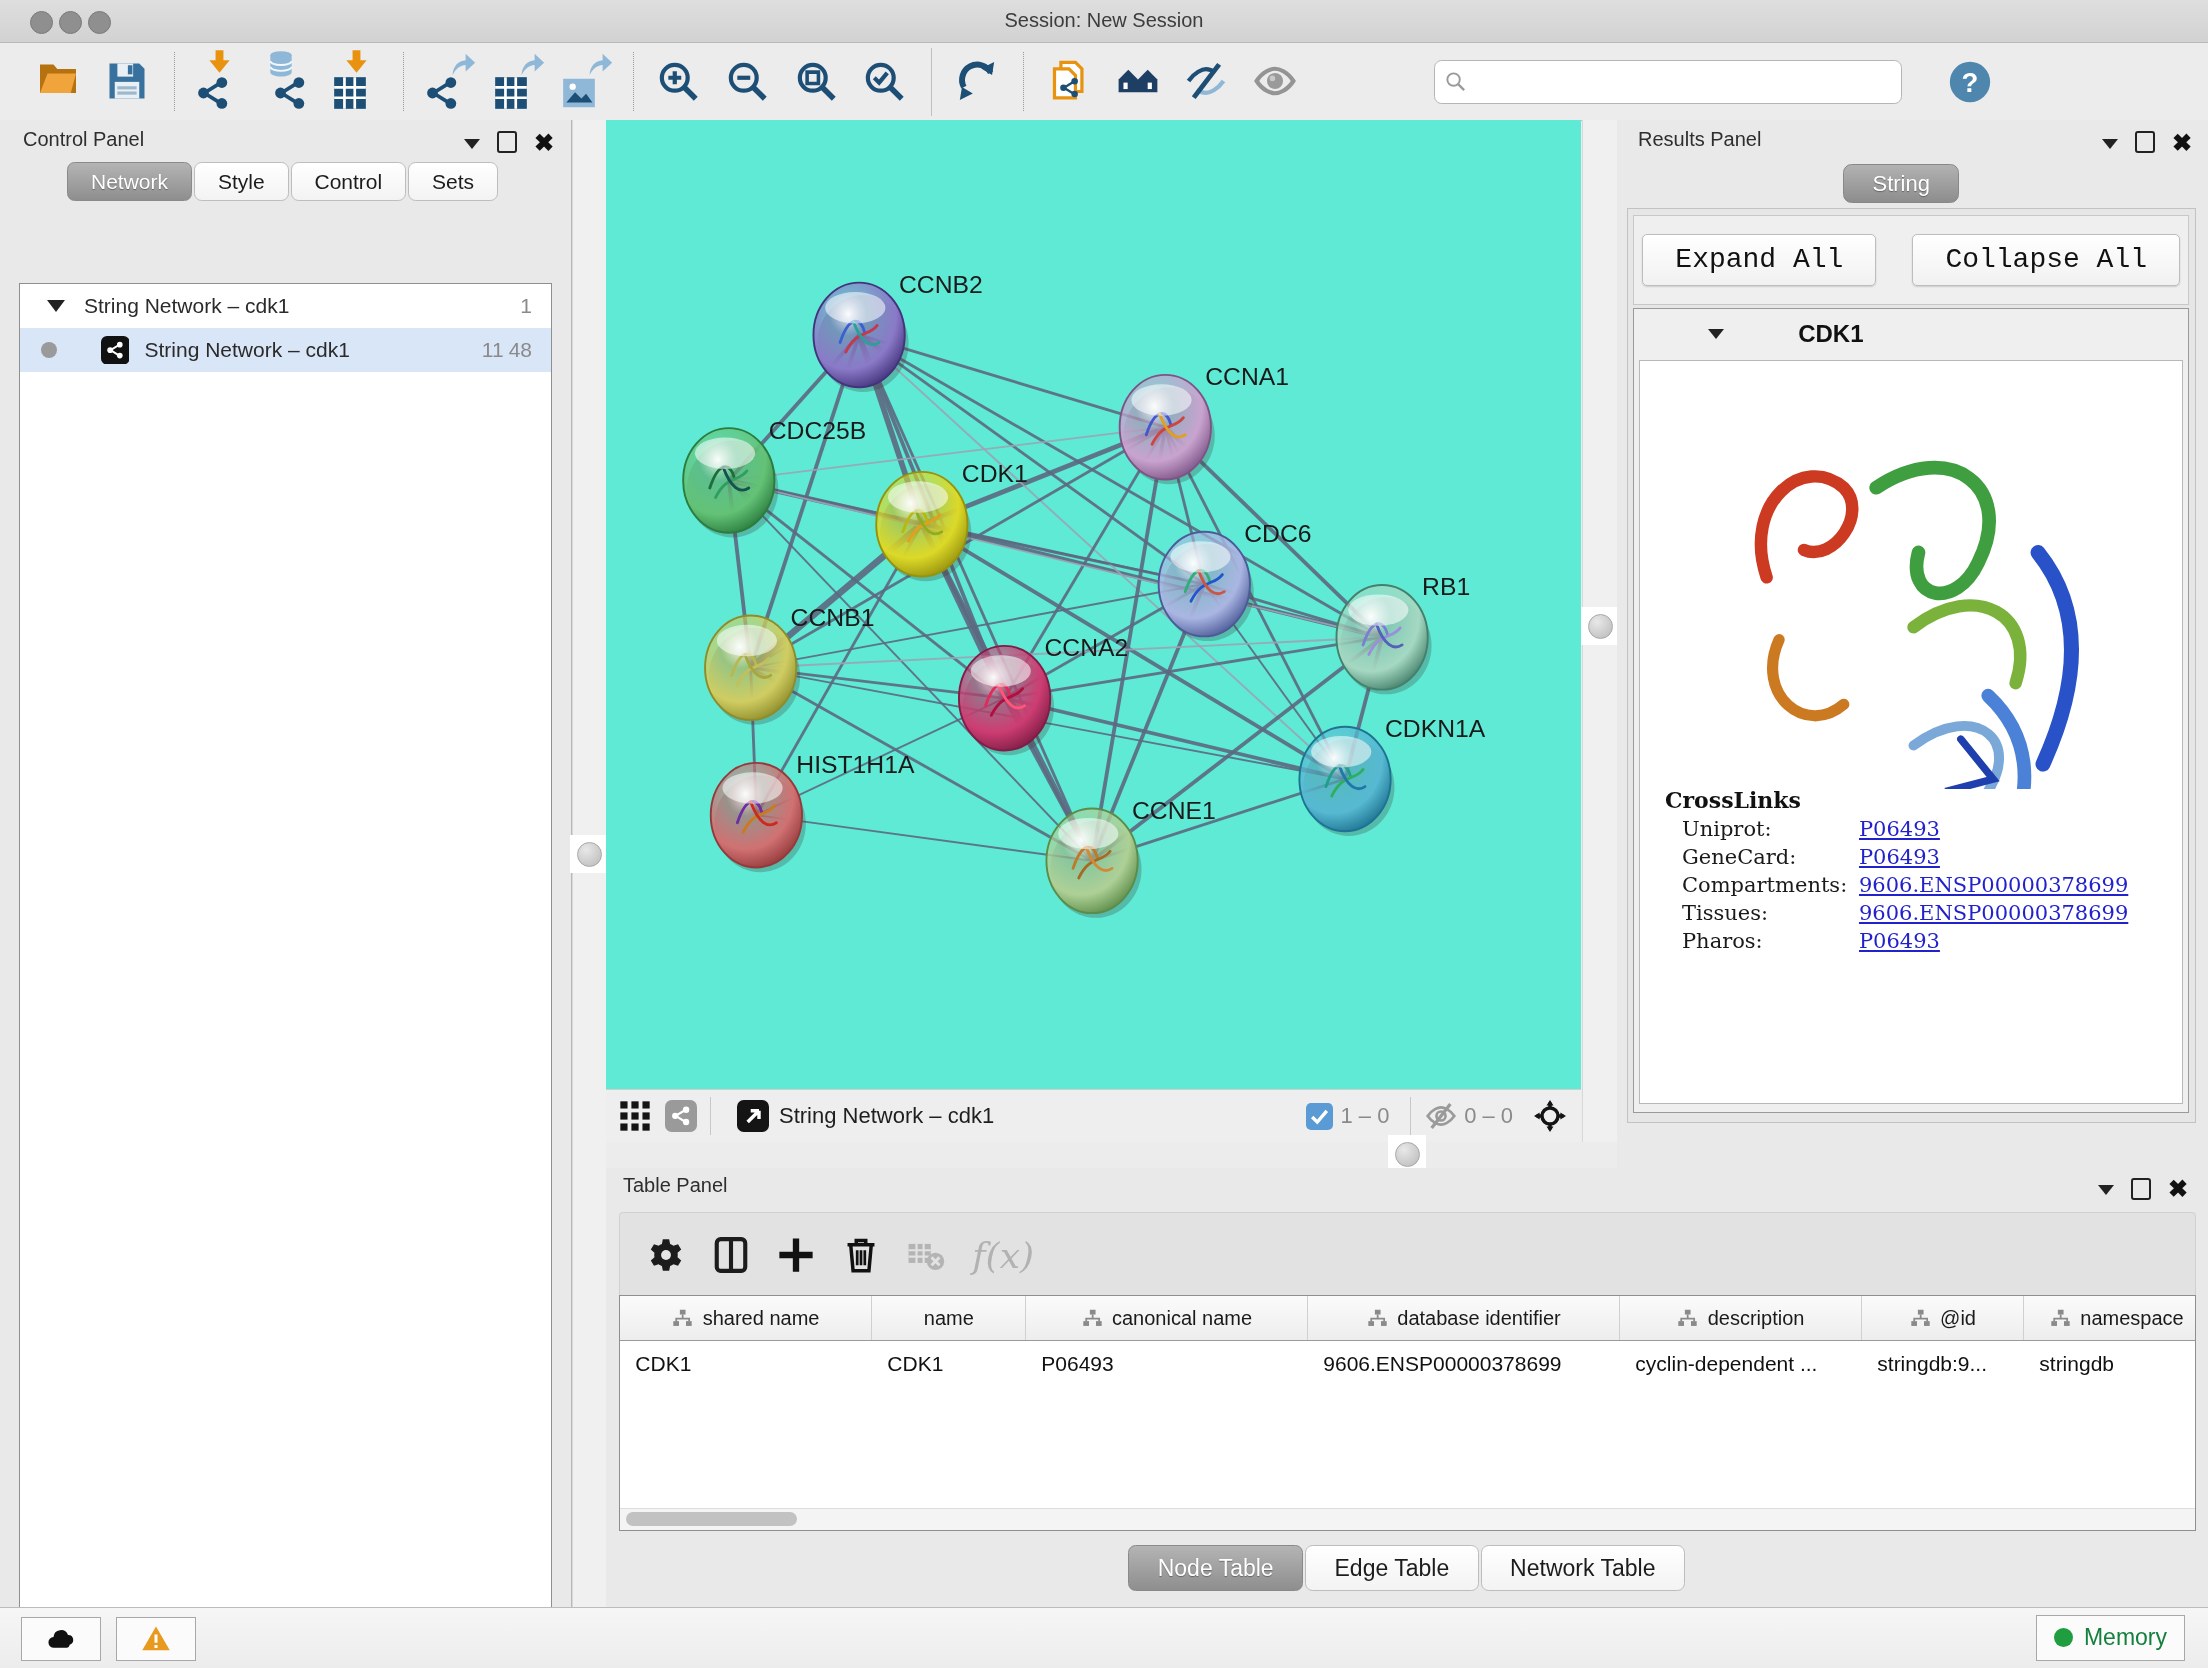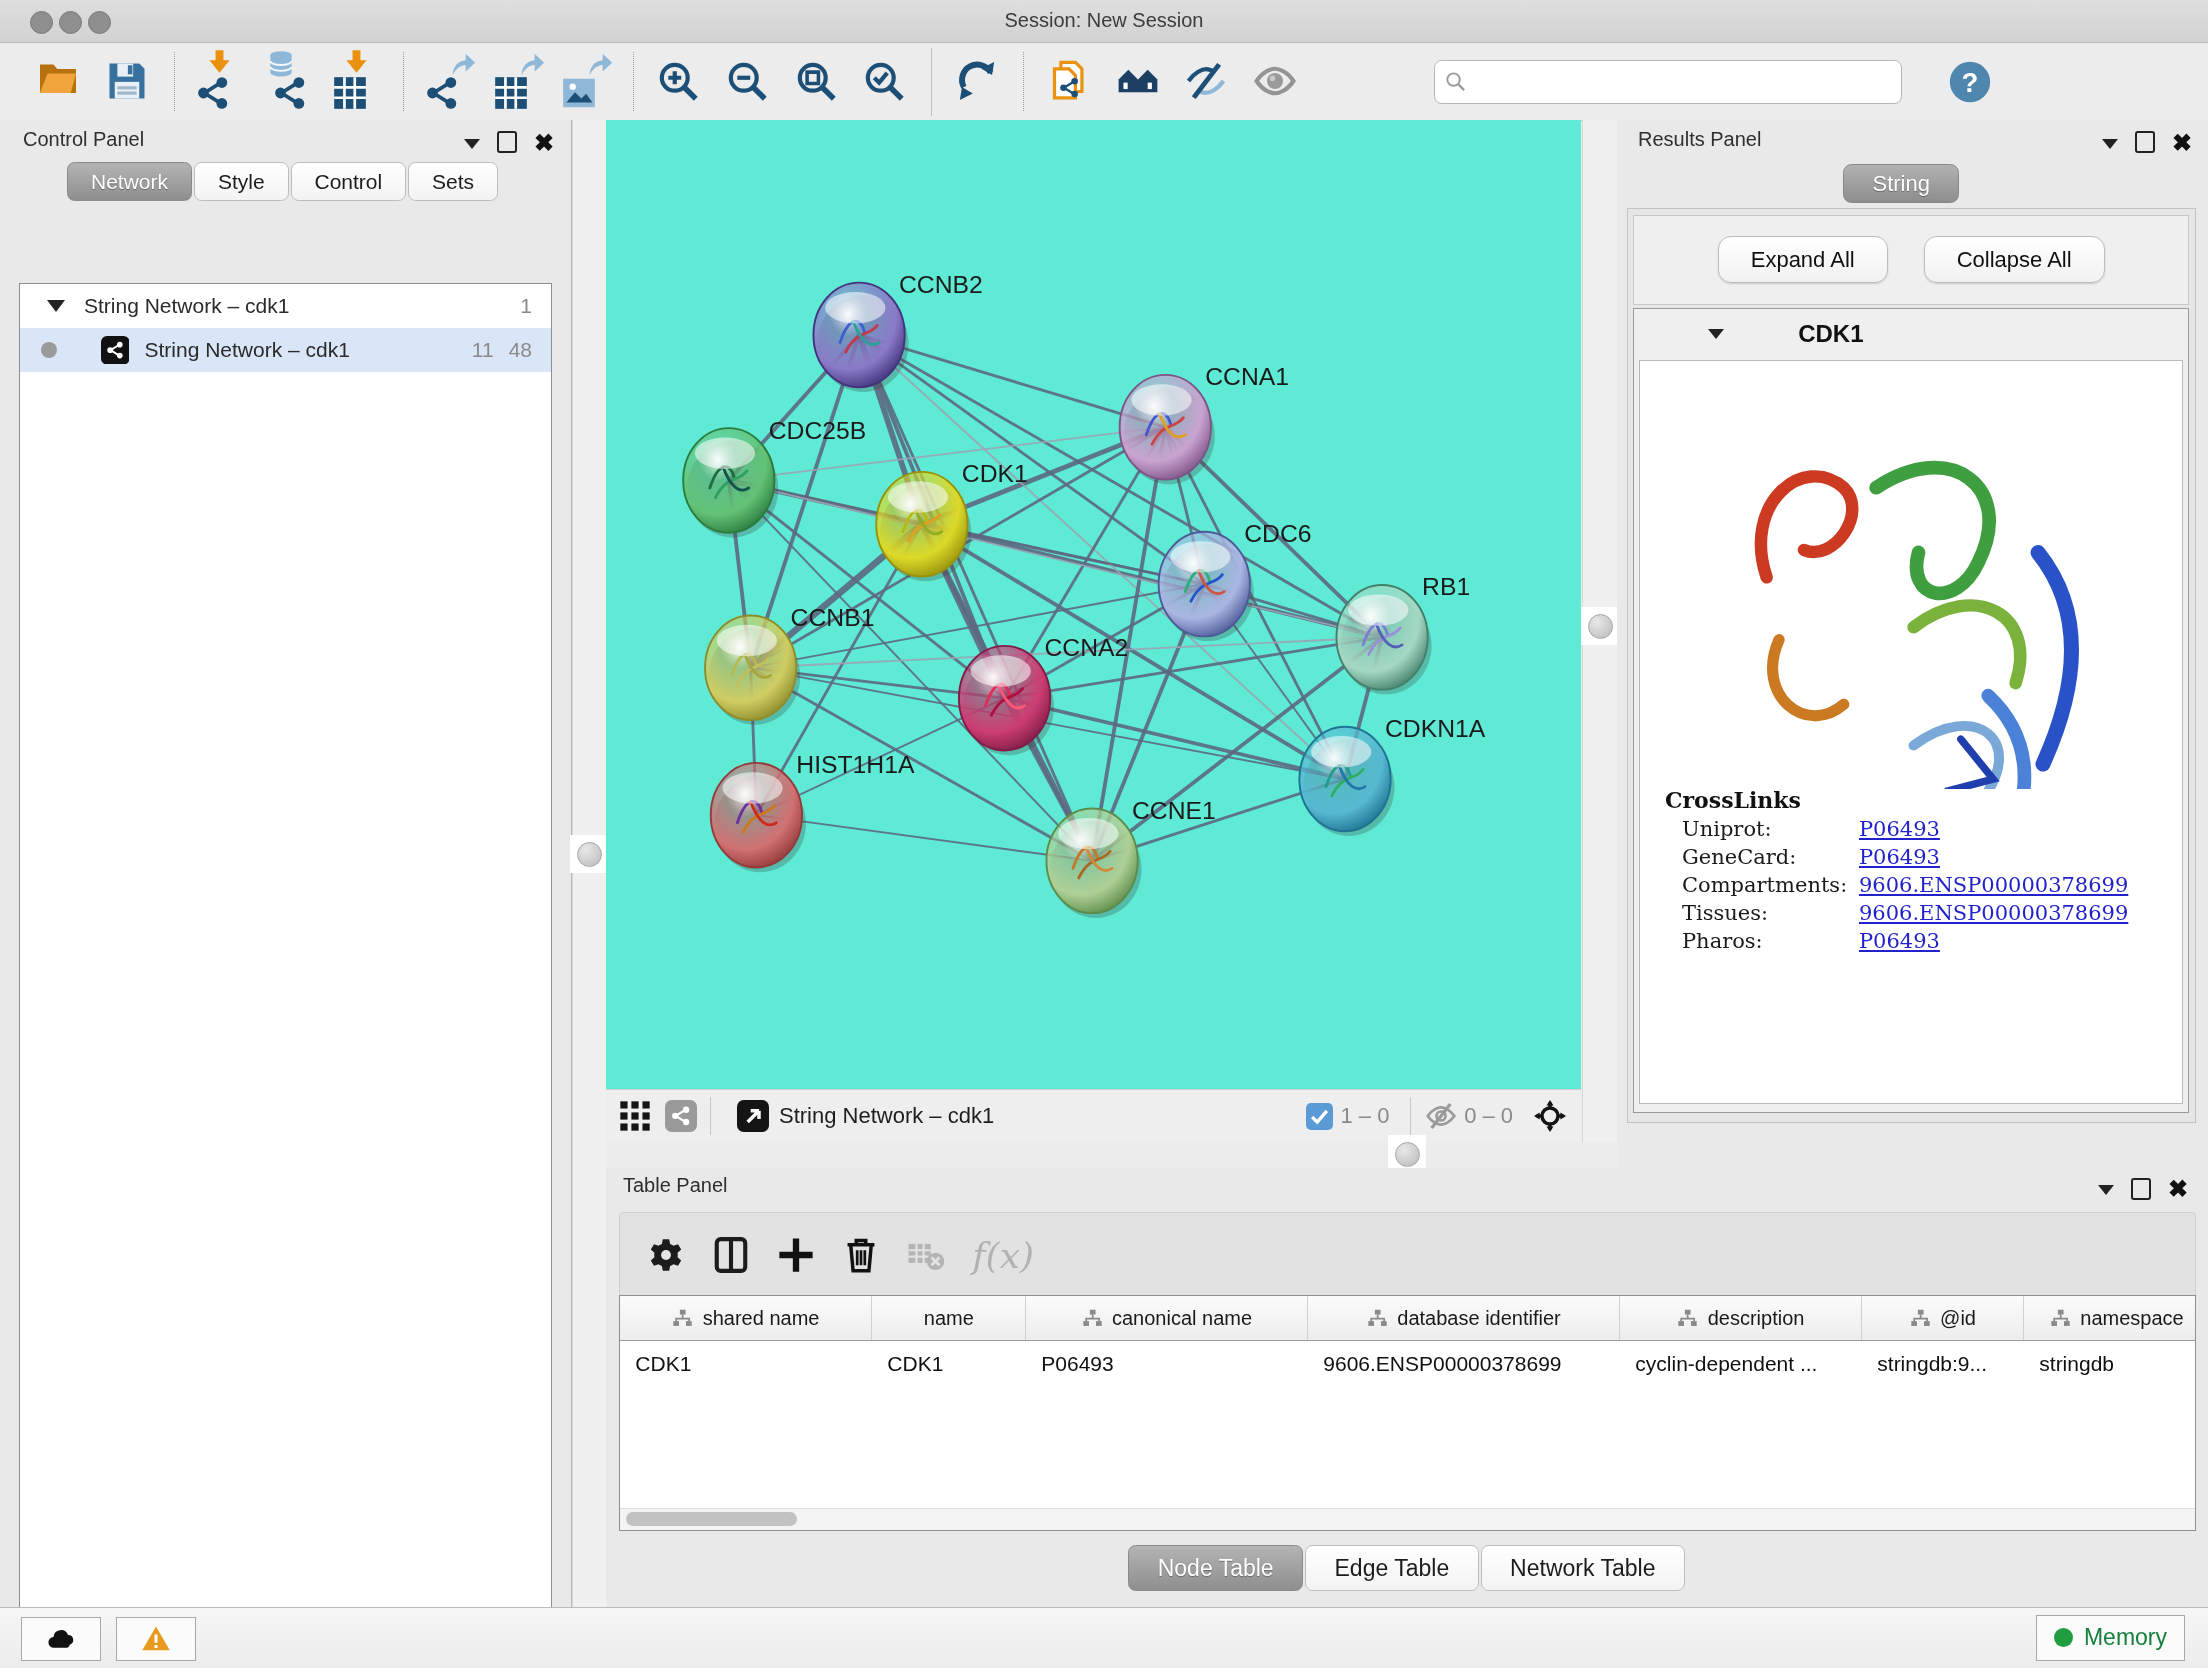--- a/index.html
+++ b/index.html
@@ -41,21 +41,21 @@
   
   #cpanel{left:0;top:120px;width:571px;height:1488px;background:#e9e9e9;border-right:1px solid #b8b8b8;}
   #cp-tabs{position:absolute;left:67px;top:42px;display:flex;}
   #cp-inner{position:absolute;left:11.4px;top:93px;width:546px;height:1480px;}
   #cp-caption{position:absolute;left:0;top:19px;width:546px;height:42px;display:flex;align-items:center;}
   #cp-caption .txt{flex:1;text-align:center;font-size:21px;color:#1e1e1e;}
   #treebox{position:absolute;left:7.6px;top:70px;width:531px;height:1393px;background:#fff;
            border:1.4px solid #8f8f8f;}
   .trow{height:44px;display:flex;align-items:center;font-size:21px;}
   .trow.sel{background:#d9e6f8;}
-  .tcount{color:#8a8a8a;margin-left:15px;}
+  .tcount{color:#8a8a8a;margin-left:5px;}
   
   .vsplit{background:#f0f0f0;border-left:1px solid #d8d8d8;border-right:1px solid #c8c8c8;}
   .knob{position:absolute;width:38px;height:38px;background:#fff;display:flex;align-items:center;justify-content:center;}
   .knob i{width:23px;height:23px;border-radius:50%;background:radial-gradient(circle at 35% 30%,#e8e8e8,#b9b9b9);
           border:1px solid #a8a8a8;}
   
   #netview{left:606px;top:120px;width:975px;height:969px;background:#5eead4;}
   #viewbar{left:606px;top:1089px;width:975px;height:52px;background:#eeeeee;border-top:1px solid #cfcfcf;
            border-bottom:1px solid #cfcfcf;display:flex;align-items:center;}
   .vbic{width:32px;height:32px;margin-left:13.3px;flex:0 0 auto;}
@@ -65,22 +65,22 @@
   #hsplit{left:606px;top:1142px;width:1603px;height:26px;background:#ececec;}
   
   #rpanel{left:1617px;top:120px;width:592px;height:1048px;background:#e9e9e9;}
   #stringtab{position:absolute;left:226px;top:44px;padding:5.7px 28.5px;font-size:22px;color:#fff;
              background:linear-gradient(#b2b2b2,#8d8d8d);border:1px solid #888;border-radius:8.6px;
              text-shadow:0 1px 1px rgba(0,0,0,.35);}
   #rbox{position:absolute;left:9.5px;top:88px;width:567px;height:913px;background:#e6e6e6;
         border:1px solid #c2c2c2;}
   #rbuttons{position:absolute;left:5.7px;top:5.7px;width:554px;height:88px;background:#efefef;
             border:1px solid #c8c8c8;display:flex;align-items:center;justify-content:center;gap:36px;}
-  .rbtn{background:linear-gradient(#ffffff,#f1f1f1);border:1px solid #bdbdbd;border-radius:13px;
-        font-size:22px;padding:9.5px 32px;color:#111;box-shadow:0 1px 1.9px rgba(0,0,0,.15);}
+  .rbtn{background:linear-gradient(#ffffff,#f1f1f1);border:1px solid #bdbdbd;border-radius:5px;
+        font-size:28px;padding:9.5px 32px;color:#111;box-shadow:0 1px 1.9px rgba(0,0,0,.15);font-family:Liberation Mono, monospace;}
   #entrybox{position:absolute;left:5.7px;top:99px;width:554px;height:803px;background:#efefef;
             border:1px solid #9a9a9a;}
   #entryhead{height:49px;display:flex;align-items:center;font-size:24px;font-weight:bold;color:#111;}
   #entryhead .wb-col{margin:1.9px 0 0 74px;}
   #entryhead .gene{margin-left:74px;}
   #entrybody{position:absolute;left:4.8px;top:51px;width:542px;height:742px;background:#fff;
              border:1px solid #b8b8b8;}
   #gdesc{font-size:21px;color:#1a1a1a;padding:13.3px 0 0 19px;}
   #crosslinks{position:absolute;left:0;top:426px;width:542px;font-family:"DejaVu Serif",serif;}
   #cl-title{font-size:22px;font-weight:bold;color:#111;padding-left:25px;}

